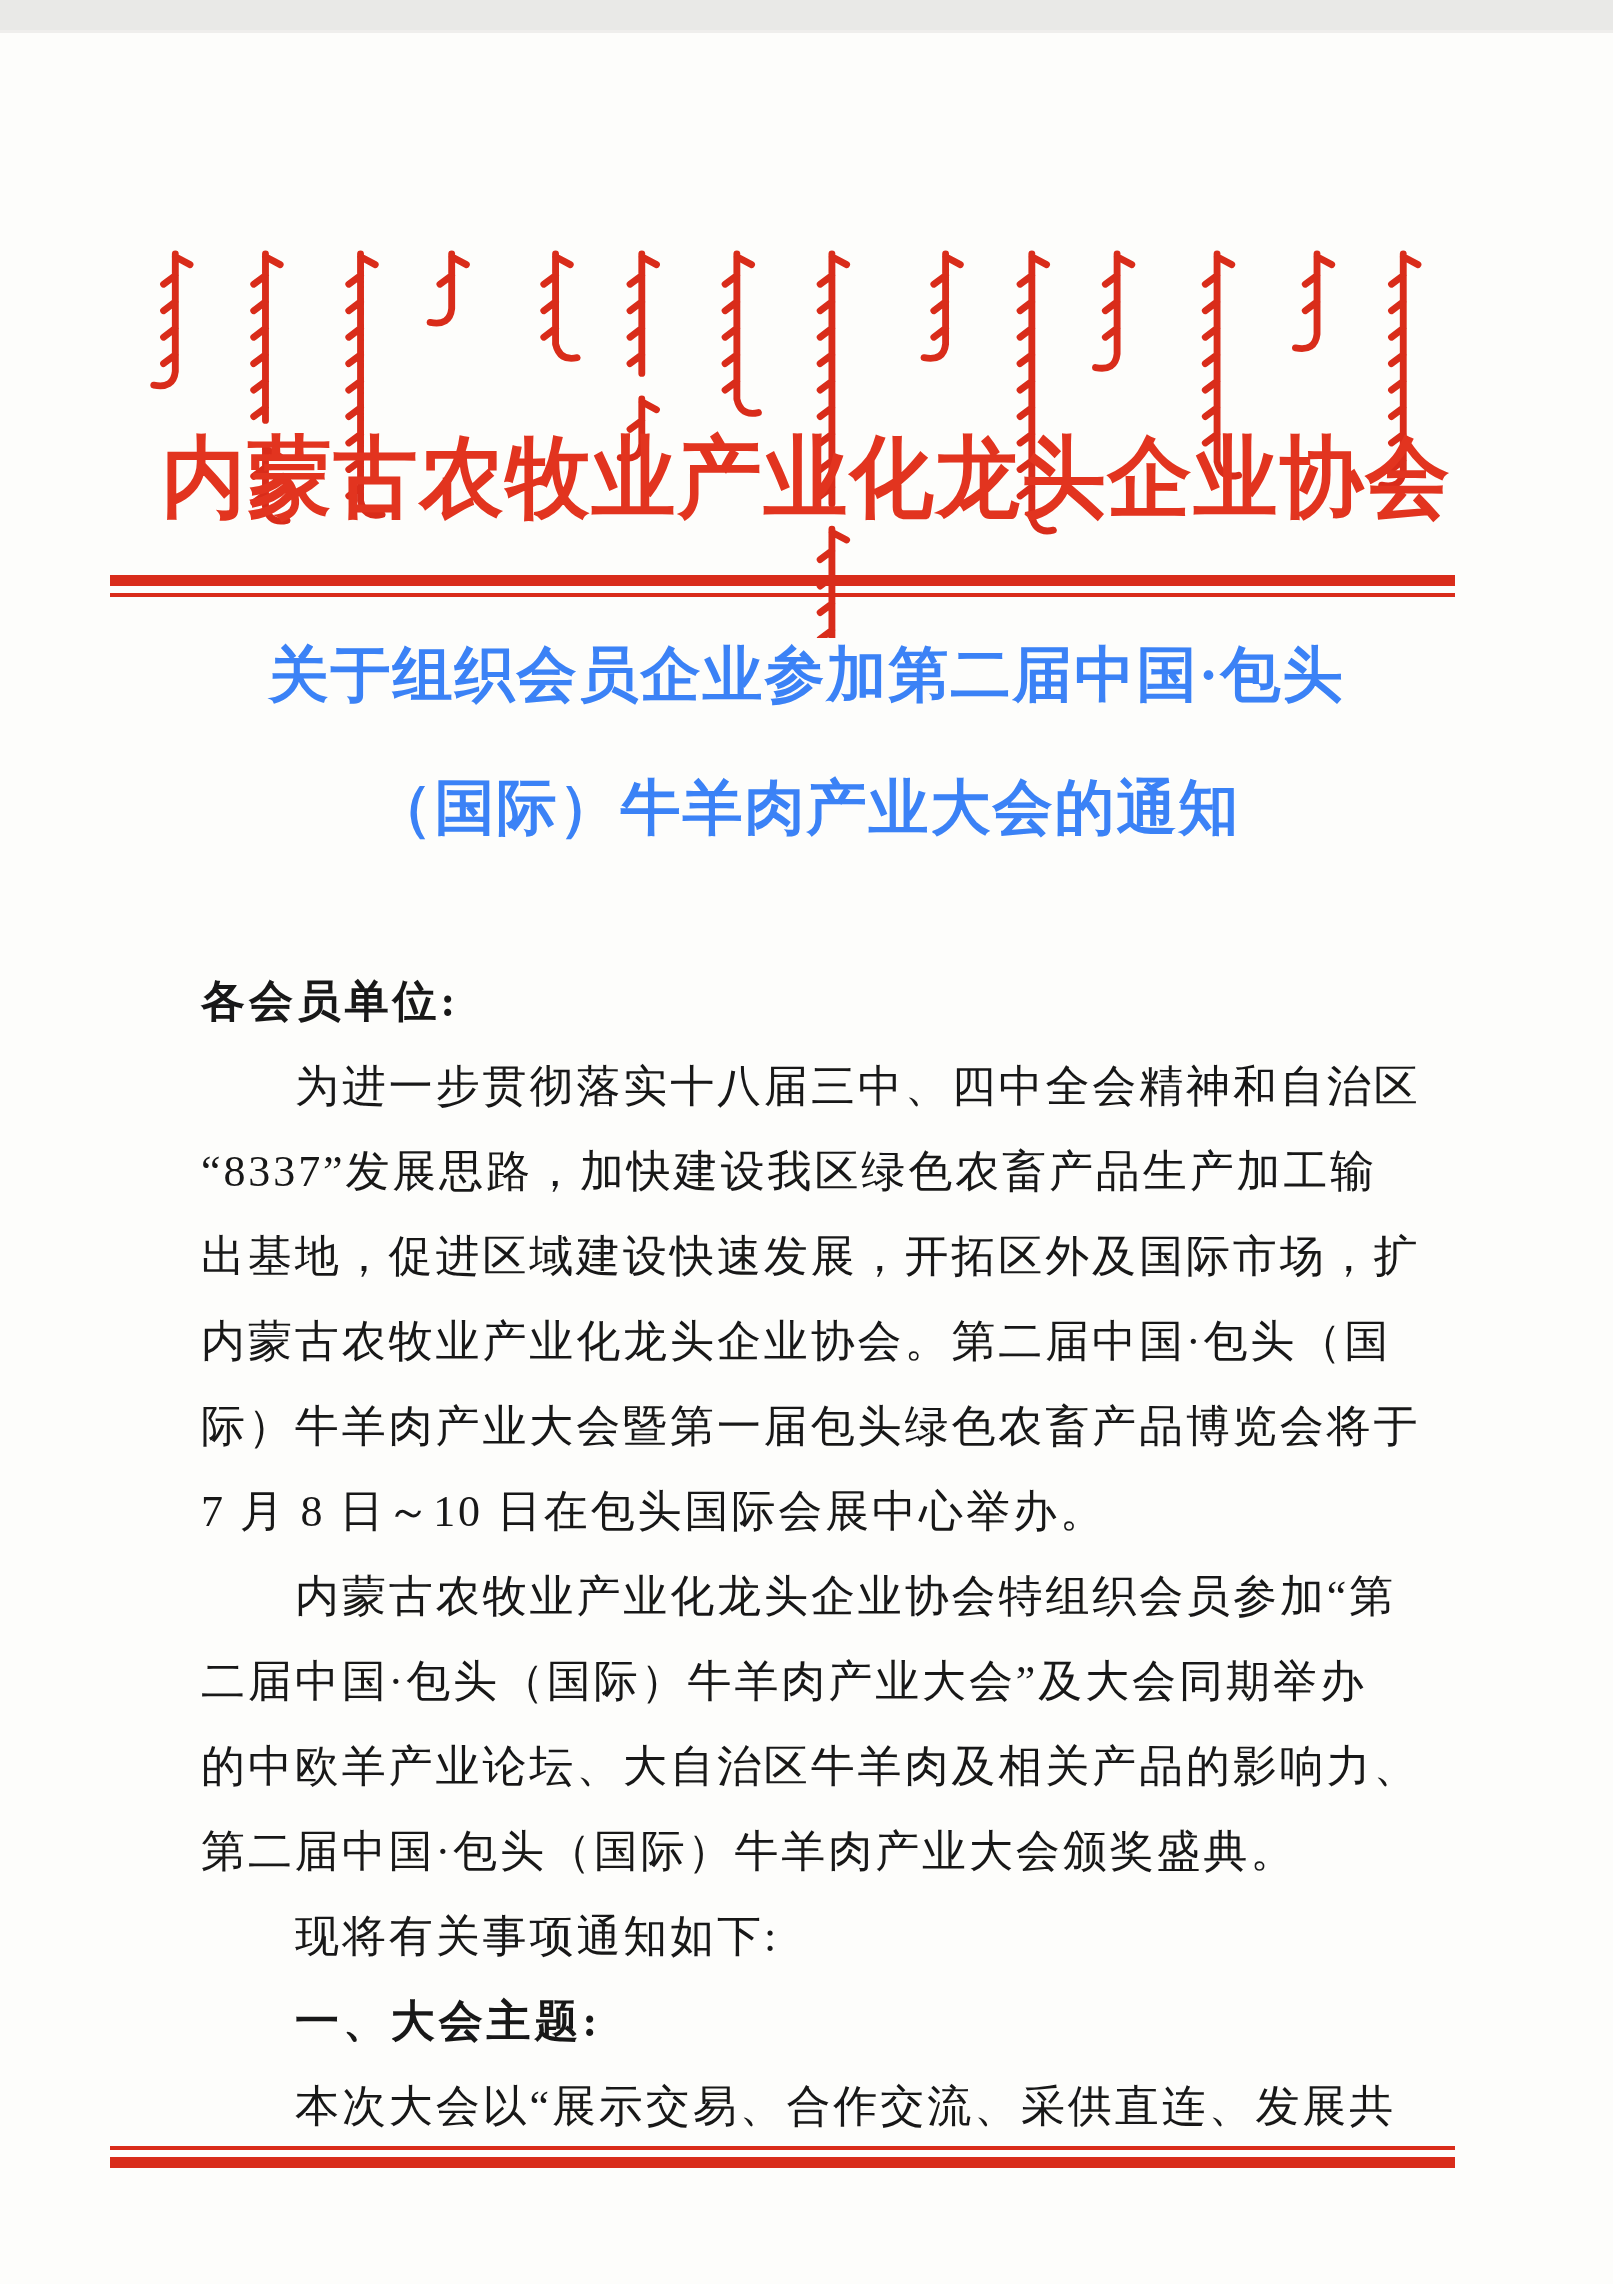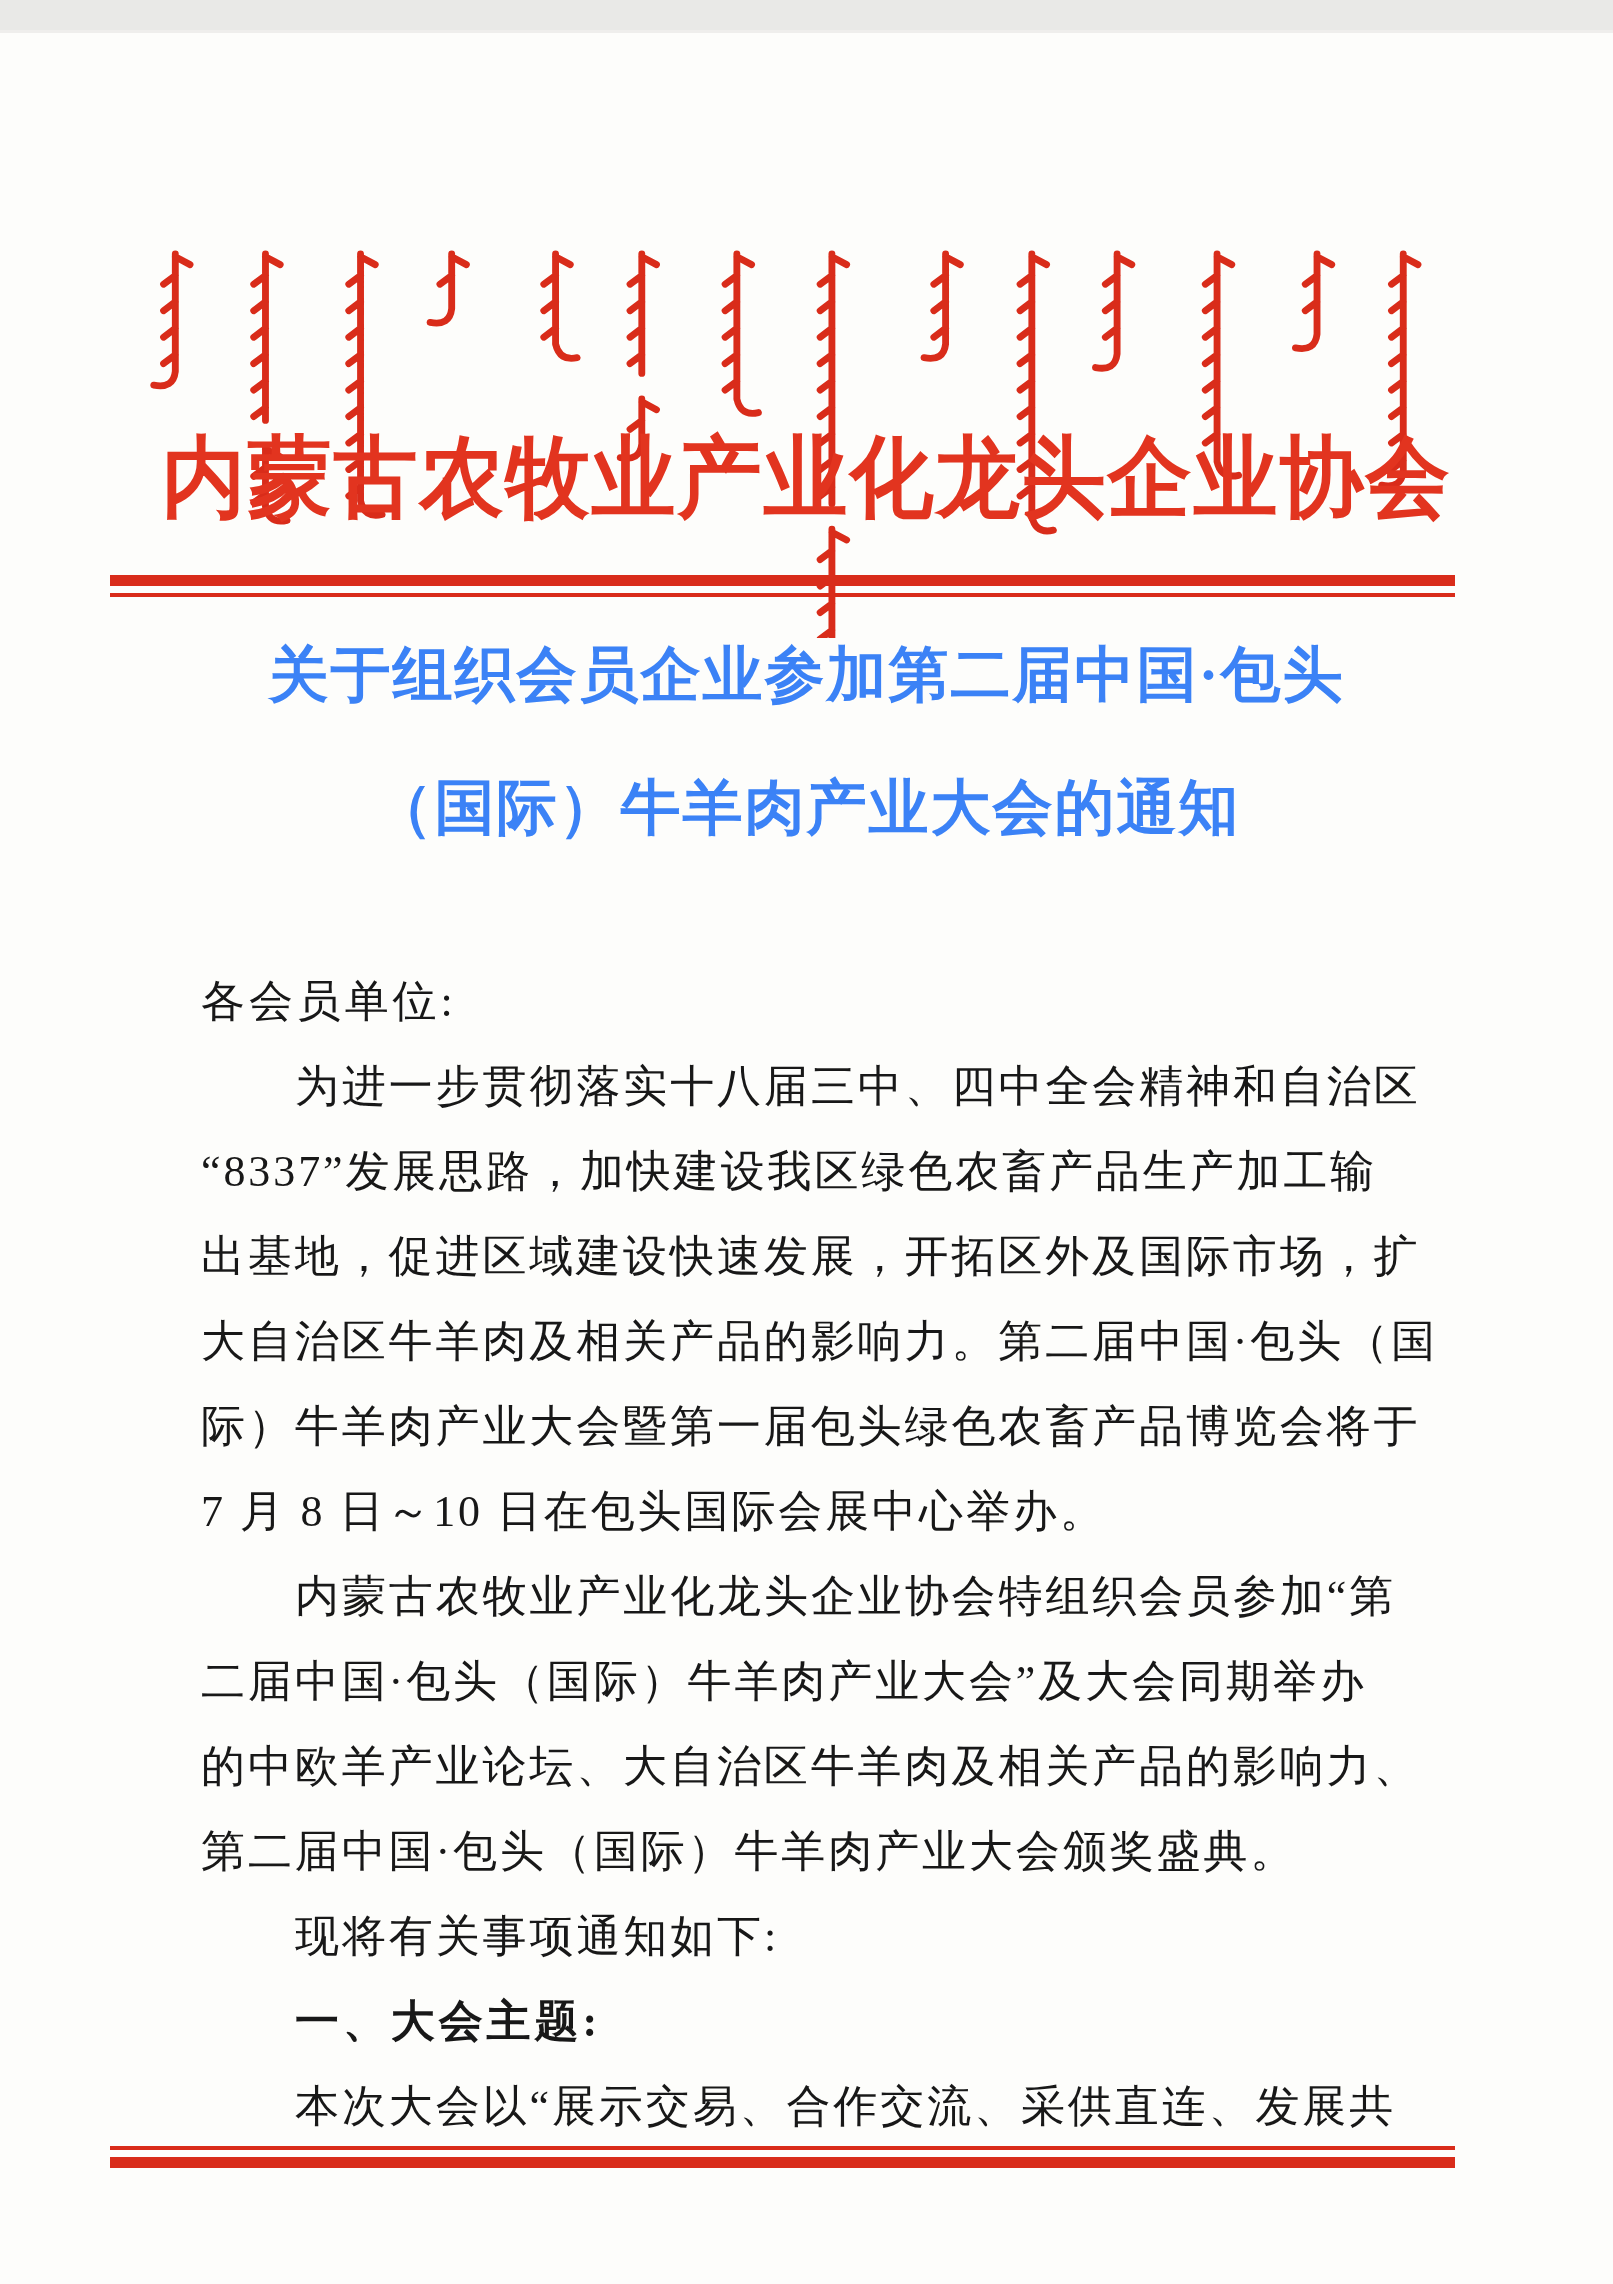--- a/index.html
+++ b/index.html
@@ -44,21 +44,21 @@
     color:#3b82f6;font-size:60px;font-weight:bold;letter-spacing:2px;white-space:nowrap;
   }
   .doc-title.l1{top:605px;}
   .doc-title.l2{top:738px;}
   
   .body{
     position:absolute;left:201px;top:929px;width:1220px;
     color:var(--ink);font-size:44px;letter-spacing:2.9px;
   }
   .salutation{
-    height:85px;line-height:85px;font-weight:normal;letter-spacing:3.9px;white-space:nowrap;
+    height:85px;line-height:85px;font-weight:bold;letter-spacing:3.9px;white-space:nowrap;
   }
   .line{height:85px;line-height:85px;white-space:nowrap;}
   .line.indent{text-indent:94px;}
   .line.bold{font-weight:bold;letter-spacing:3.9px;}
 </style>
 </head>
 <body>
 
 <div class="page">
 
@@ -90,21 +90,21 @@
 
   <div class="doc-title l2">（国际）牛羊肉产业大会的通知</div>
 
   <div class="body">
     <div class="salutation">各会员单位:</div>
     <div>
 
     <div class="line indent">为进一步贯彻落实十八届三中、四中全会精神和自治区</div>
         <div class="line">“8337”发展思路，加快建设我区绿色农畜产品生产加工输</div>
         <div class="line">出基地，促进区域建设快速发展，开拓区外及国际市场，扩</div>
-        <div class="line">大自治区牛羊肉及相关产品的影响力。第二届中国·包头（国</div>
+        <div class="line">内蒙古农牧业产业化龙头企业协会。第二届中国·包头（国</div>
         <div class="line">际）牛羊肉产业大会暨第一届包头绿色农畜产品博览会将于</div>
         <div class="line">7 月 8 日～10 日在包头国际会展中心举办。</div>
         <div class="line indent">内蒙古农牧业产业化龙头企业协会特组织会员参加“第</div>
         <div class="line">二届中国·包头（国际）牛羊肉产业大会”及大会同期举办</div>
         <div class="line">的中欧羊产业论坛、大自治区牛羊肉及相关产品的影响力、</div>
         <div class="line">第二届中国·包头（国际）牛羊肉产业大会颁奖盛典。</div>
         <div class="line indent">现将有关事项通知如下:</div>
         <div class="line indent bold">一、大会主题:</div>
         <div class="line indent">本次大会以“展示交易、合作交流、采供直连、发展共</div>
       </div>

